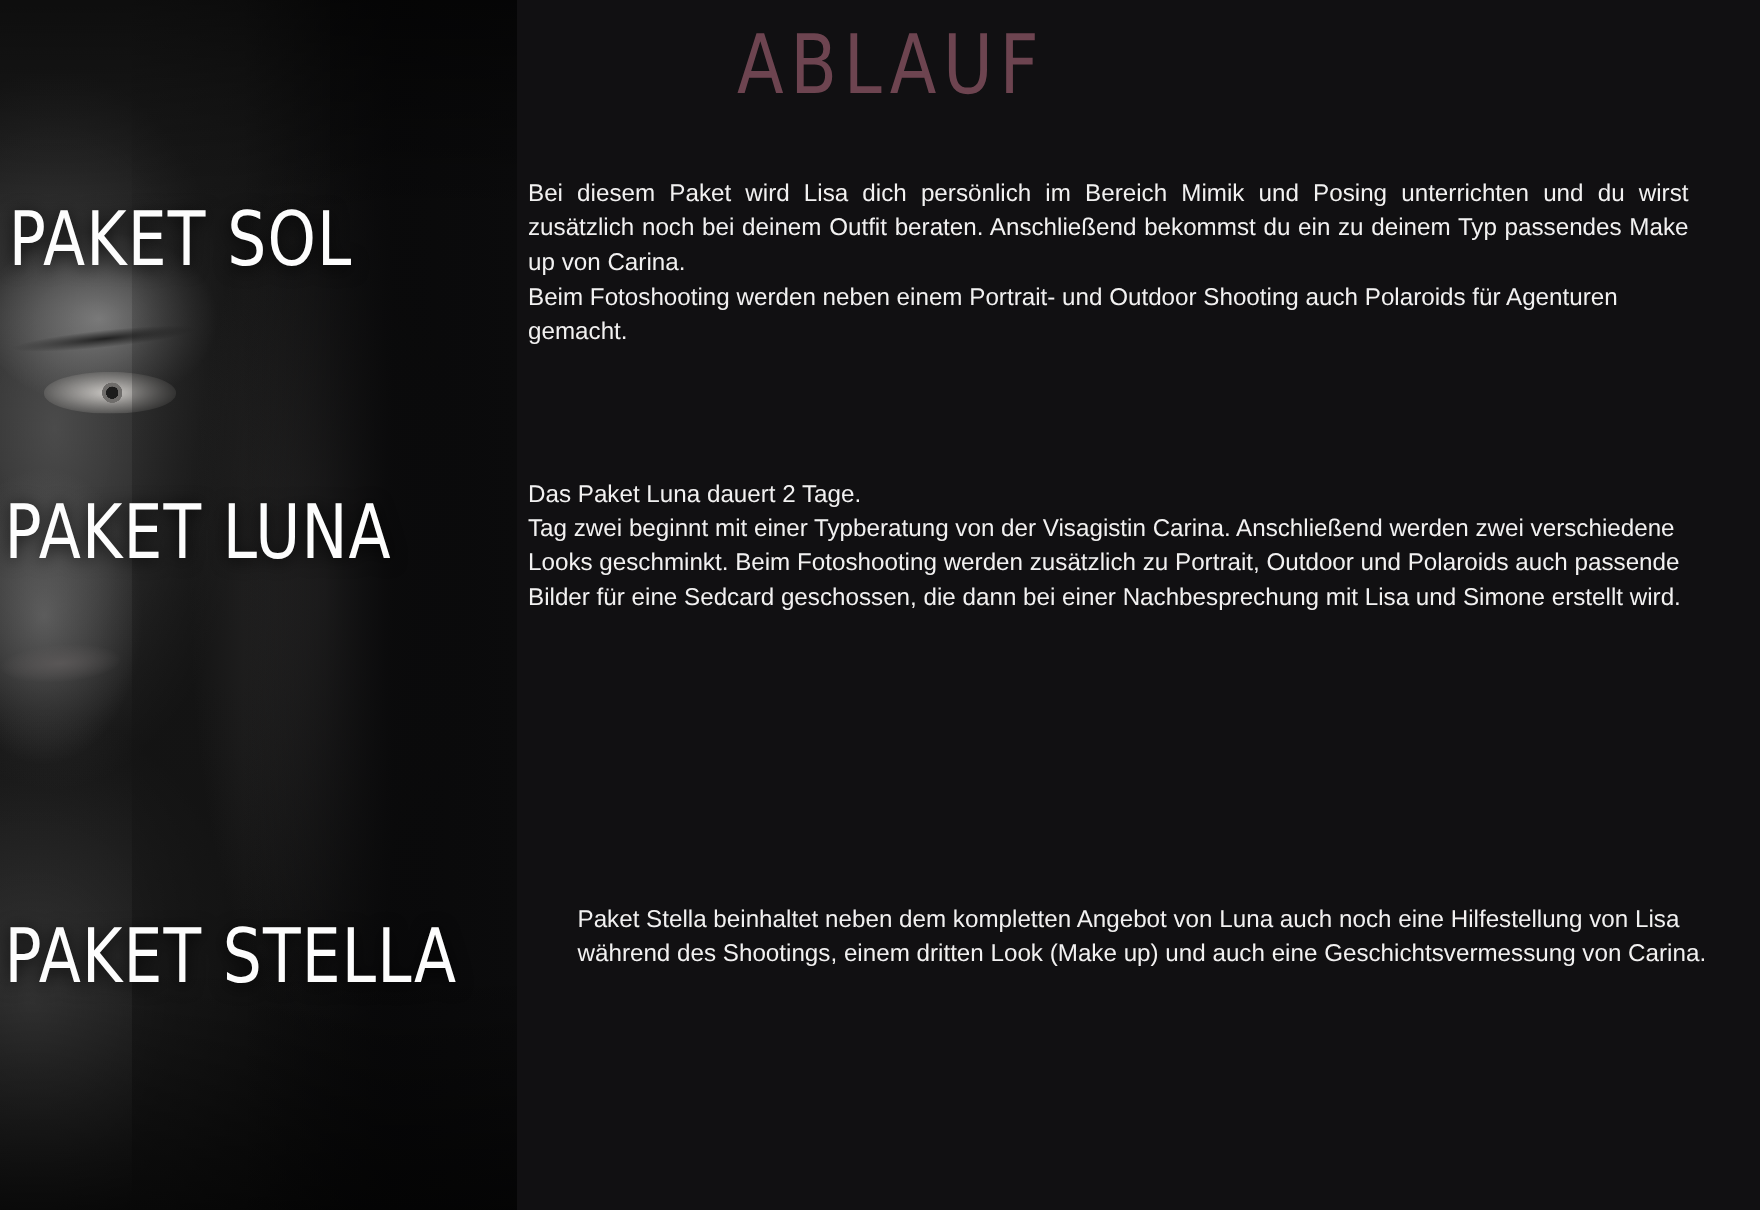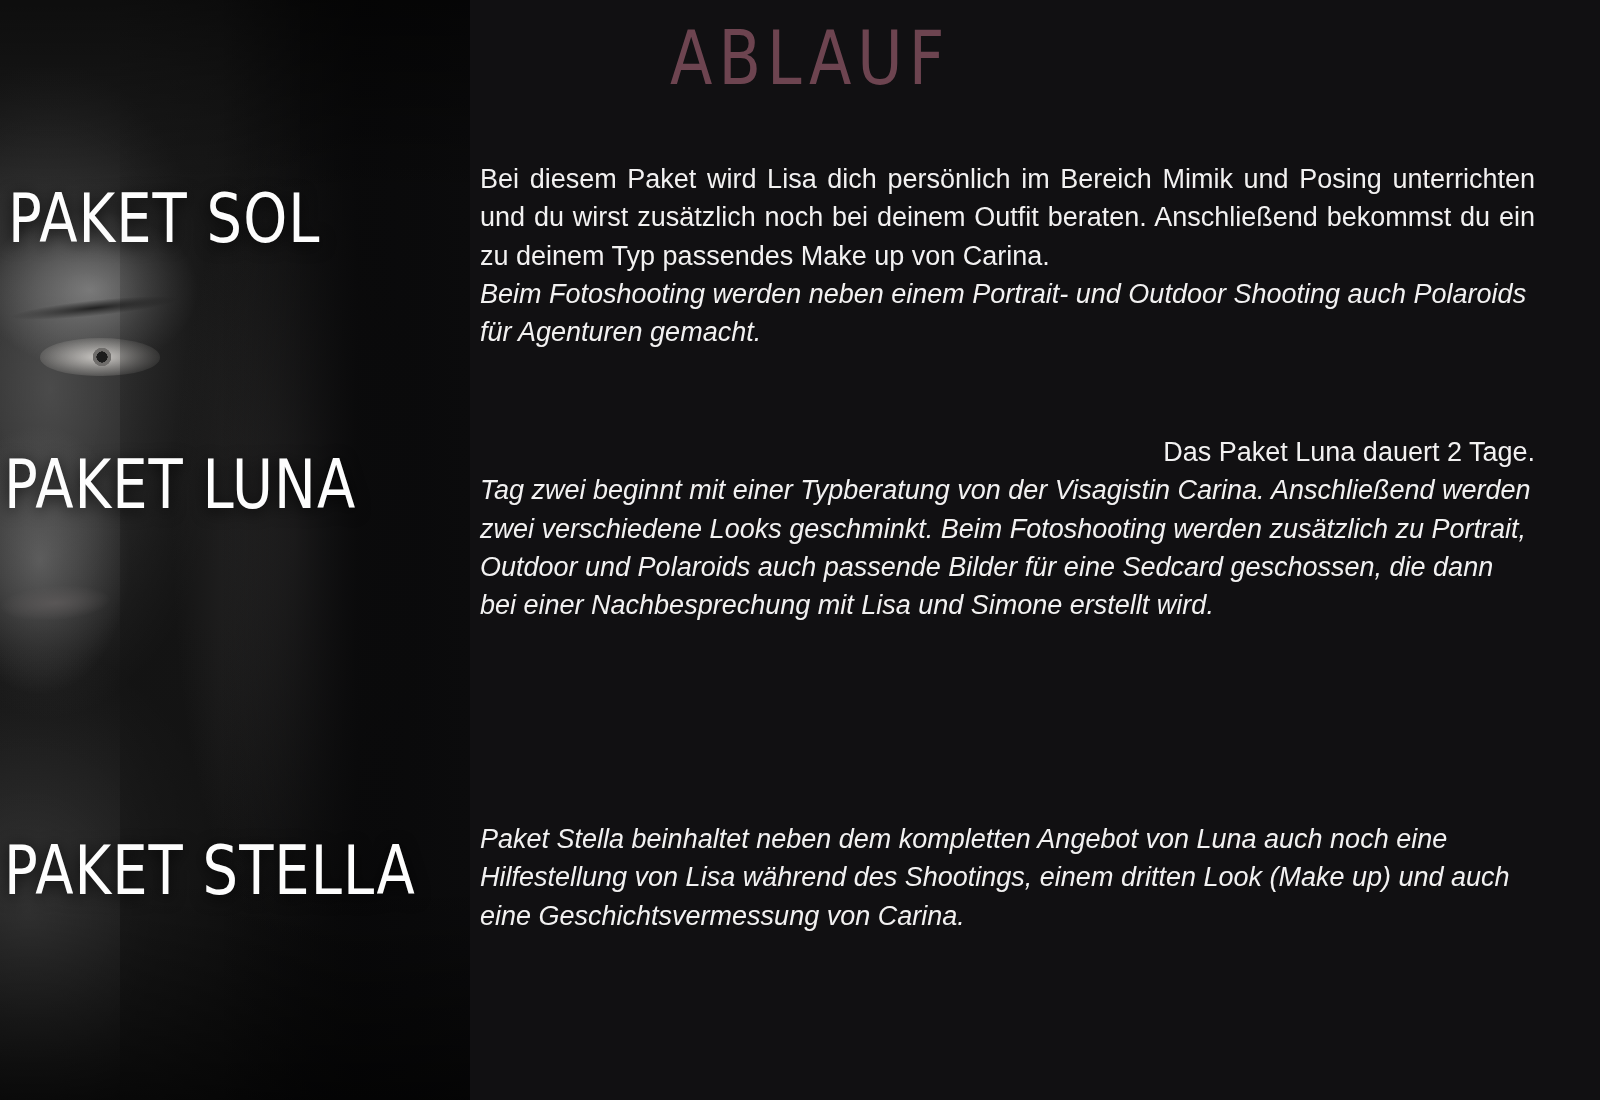--- a/index.html
+++ b/index.html
@@ -132,34 +132,34 @@
     color: #6d4450;
     transform: scaleY(1.2);
     transform-origin: left center;
   }
 
   .block {
     position: absolute;
     left: 10px;
     width: 1055px;
     color: #f2f1f1;
-    font-size: 27px;
+    font-size: 22px;
     line-height: 1.42;
   }
   .block p {
     margin: 0;
   }
   .justify p { text-align: justify; }
-  .justify p:last-child { text-align: left; font-style: italic; }
+  .justify p:last-child { text-align: left; }
 
   #block-sol    { top: 160px; }
   #block-luna   { top: 433px; }
-  #block-stella { top: 820px; }
+  #block-stella { top: 820px; margin-left: 45px; }
 
-  #block-luna .lead { text-align: right; }
+  #block-luna .lead { text-align: left; }
 </style>
 </head>
 <body>
 
 <div class="page">
 
   <div class="photo-panel">
     <div class="photo-face"></div>
     <div class="photo-brow"></div>
     <div class="photo-eye"></div>

